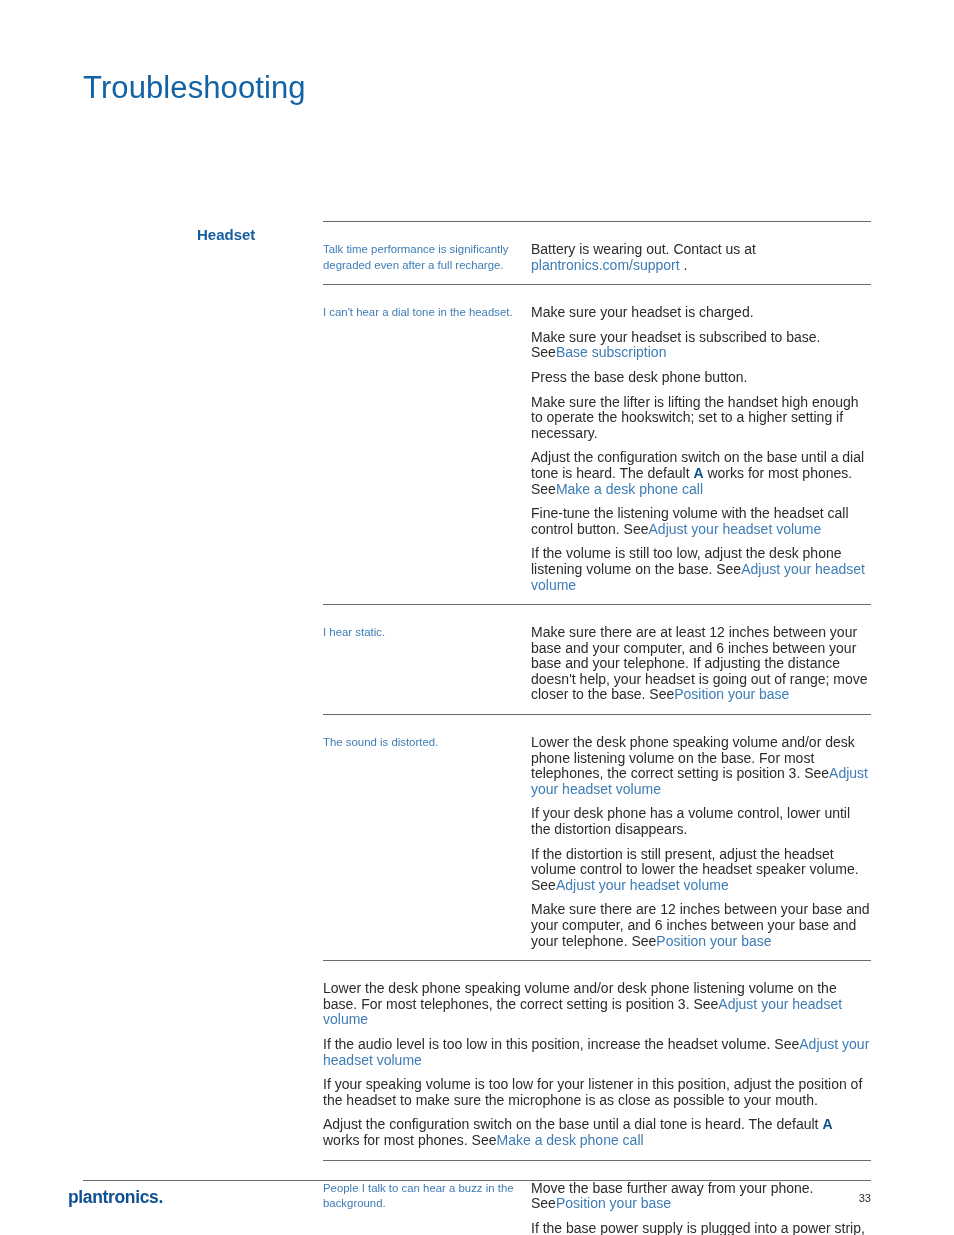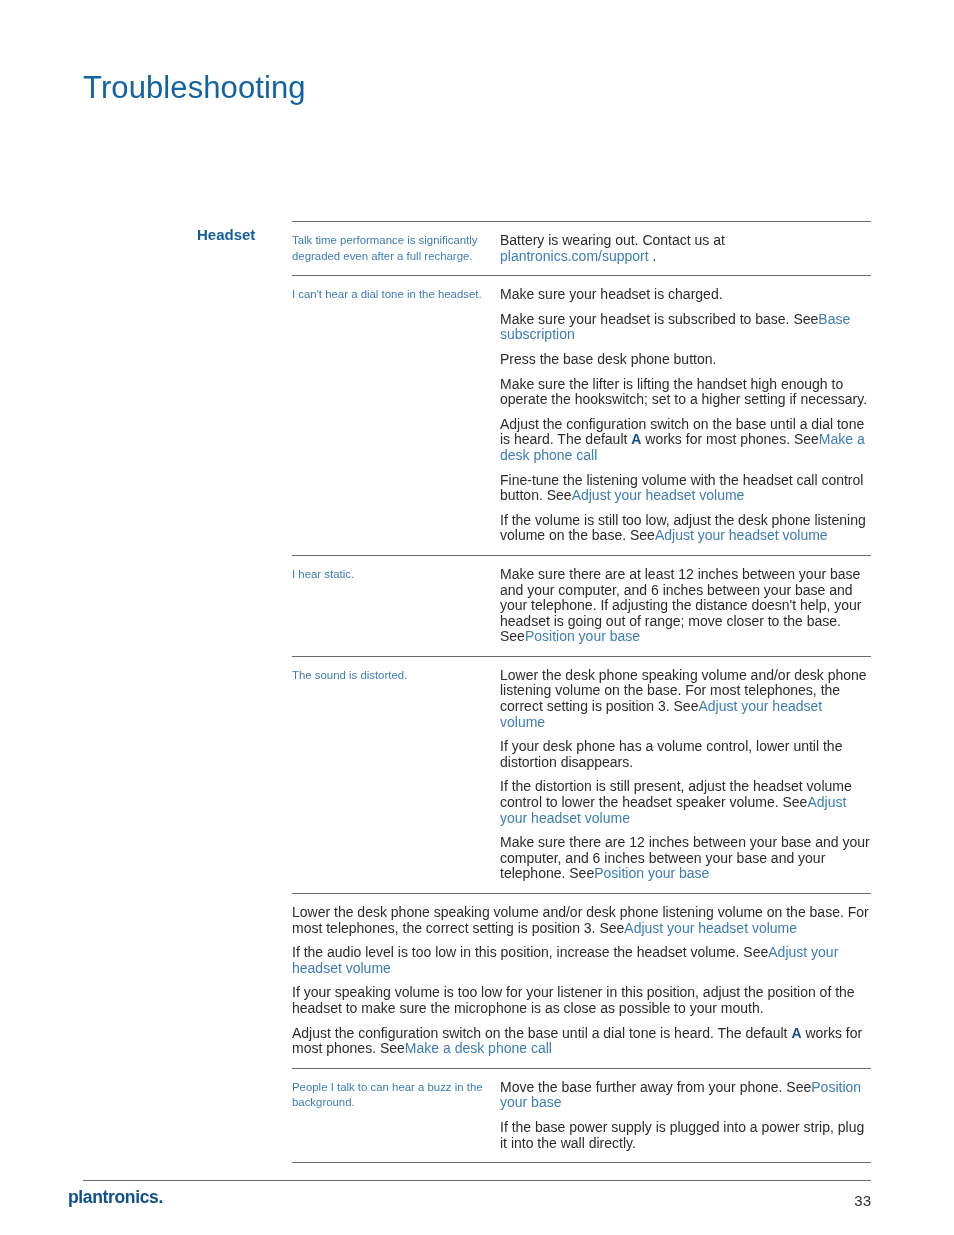--- a/index.html
+++ b/index.html
@@ -52,22 +52,23 @@
   .tbl {
     position: absolute;
     left: 292px;
     top: 221px;
     width: 579px;
     border-collapse: collapse;
   }
   .tbl .row {
     display: flex;
     border-top: 1px solid #6b6b6b;
-    padding-top: 11px;
+    padding-top: 20px;
     padding-bottom: 11px;
+    margin-left: 31px;
   }
   .tbl .row.last {
     border-bottom: 1px solid #6b6b6b;
   }
   .col-symptom {
     width: 208px;
     flex: 0 0 208px;
     box-sizing: border-box;
     padding-right: 16px;
     font-size: 11.4px;
@@ -117,21 +118,21 @@
   }
   .logo .dot {
     font-size: 17.5px;
   }
   .page-number {
     position: absolute;
     left: 820px;
     top: 1192px;
     width: 51px;
     text-align: right;
-    font-size: 15px;
+    font-size: 11px;
     color: #2b2b2b;
   }
 </style>
 </head>
 <body>
 
 <div class="page">
 
   <h1 class="page-title">Troubleshooting</h1>
 

